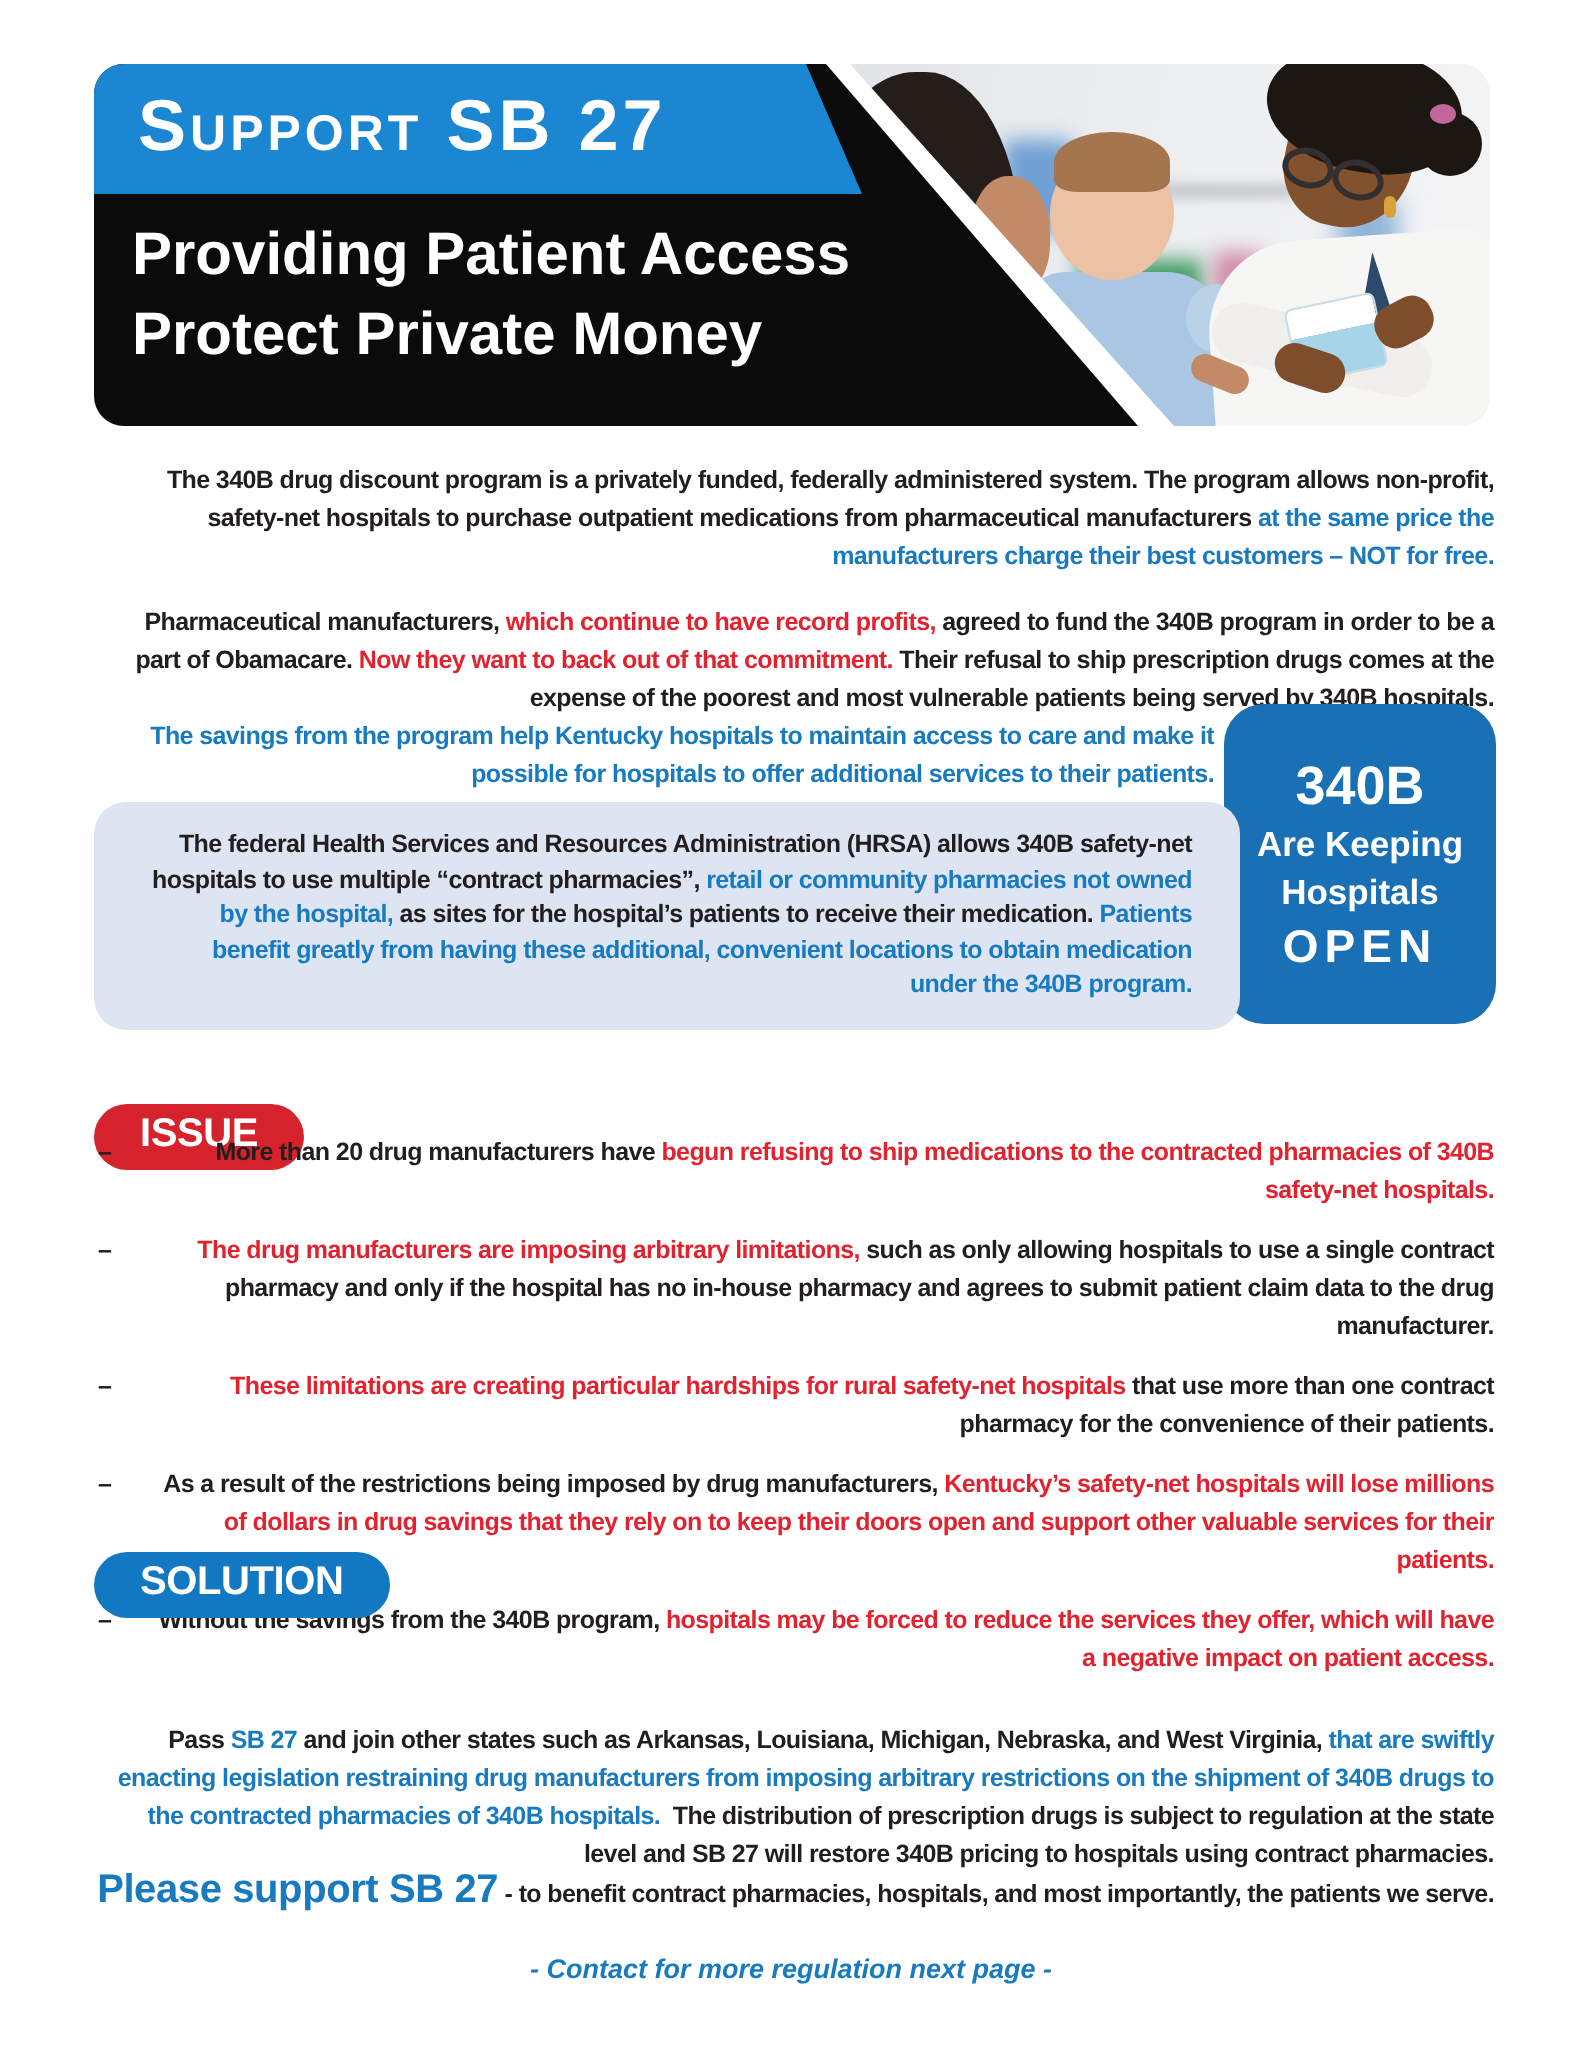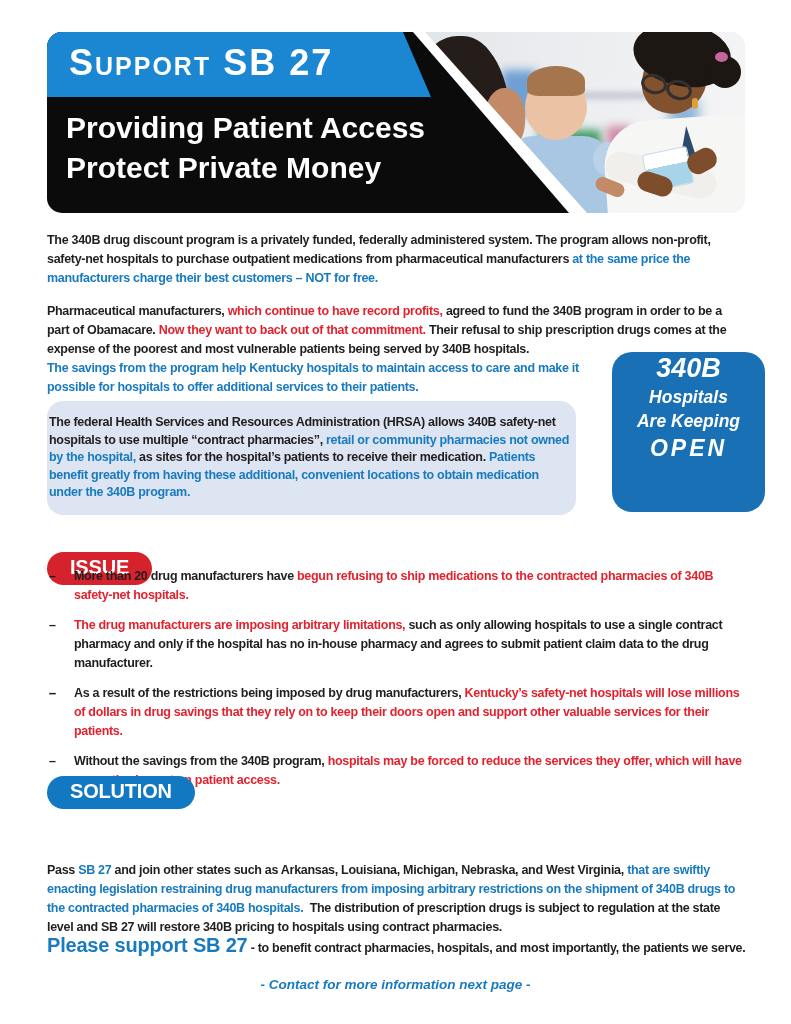--- a/index.html
+++ b/index.html
@@ -55,39 +55,39 @@
              clip-path:polygon(0 0,378px 0,540px 181px,0 181px);}
   .hdr-black{position:absolute;inset:0;background:var(--banner_black);
              clip-path:polygon(0 0,366px 0,522px 181px,0 181px);}
   .hdr-blue{position:absolute;left:0;top:0;width:698px;height:65px;background:var(--header_blue);
             clip-path:polygon(0 0,356px 0,384px 65px,0 65px);}
   .support-text{position:absolute;left:22px;top:0;line-height:62px;color:#fff;font-weight:700;
                 font-size:36px;font-variant:small-caps;letter-spacing:2px;}
   .headline{position:absolute;left:19px;top:76px;color:#fff;font-weight:700;font-size:30px;line-height:40px;}
 
   
-  .blk{position:absolute;left:47px;width:700px;font-size:12.5px;line-height:19px;letter-spacing:-0.3px;}
+  .blk{position:absolute;left:47px;width:700px;font-size:12.5px;line-height:19px;letter-spacing:-0.3px;text-align:right;}
   .seg{white-space:pre-wrap;}
   .seg-k{color:var(--text_black);font-weight:700;}
   .seg-n{color:var(--text_black);font-weight:700;}
   .seg-b{color:var(--brand_blue);font-weight:700;}
   .seg-r{color:var(--alert_red);font-weight:700;}
   .seg-lead{color:var(--brand_blue);font-weight:700;font-size:20px;letter-spacing:-0.2px;margin-top:16px;}
 
   .p1{top:231px;}
   .p2{top:302px;}
   .p3{top:359px;width:560px;}
-  .savings-box{position:absolute;left:612px;top:352px;width:153px;height:160px;border-radius:20px;
+  .savings-box{position:absolute;left:612px;top:352px;width:136px;height:160px;border-radius:20px;
                background:var(--savings_blue);color:#fff;text-align:center;font-weight:700;
-               display:flex;flex-direction:column;justify-content:flex-start;font-style:italic;}
+               display:flex;flex-direction:column;justify-content:center;}
   .sv-big{font-size:27px;line-height:33px;}
   .sv-med{font-size:17.5px;line-height:24px;}
   .sv-open{font-size:23px;line-height:30px;letter-spacing:3px;}
   .info-box{top:401px;width:525px;background:var(--info_box_bg);border-radius:16px;
-            padding:13px 2px;line-height:17.5px;}
+            padding:13px 24px;line-height:17.5px;}
   .pill{position:absolute;left:47px;color:#fff;font-weight:700;font-size:20px;
         padding:4px 23px 6px 23px;border-radius:18px;letter-spacing:-0.2px;}
   .issue-pill{top:529px;background:var(--issue_red);margin-top:23px;}
   .solution-pill{top:776px;background:var(--solution_blue);}
   .bullets{top:567px;}
   .bullet{position:relative;padding-left:27px;margin-bottom:11px;}
   .bullet .marker{position:absolute;left:2px;top:0;font-weight:700;color:var(--text_black);}
   .sol-para{top:861px;}
   .support-line{top:936px;}
   .contact-line{position:absolute;left:0;top:977px;width:791px;text-align:center;
@@ -143,48 +143,49 @@
       <div class="support-text">Support SB 27</div>
     </div>
   </div>
 
   <div class="blk p1"><span class="seg seg-k">The 340B drug discount program is a privately funded, federally administered system. The program allows non-profit, safety-net hospitals to purchase outpatient medications from pharmaceutical manufacturers </span><span class="seg seg-b">at the same price the manufacturers charge their best customers – NOT for free.</span></div>
   <div class="blk p2"><span class="seg seg-k">Pharmaceutical manufacturers, </span><span class="seg seg-r">which continue to have record profits, </span><span class="seg seg-k">agreed to fund the 340B program in order to be a part of Obamacare. </span><span class="seg seg-r">Now they want to back out of that commitment. </span><span class="seg seg-k">Their refusal to ship prescription drugs comes at the expense of the poorest and most vulnerable patients being served by 340B hospitals.</span></div>
   <div class="blk p3"><span class="seg seg-b">The savings from the program help Kentucky hospitals to maintain access to care and make it possible for hospitals to offer additional services to their patients.</span></div>
 
   <div class="savings-box">
     <div class="sv-big">340B</div>
+    <div class="sv-med">Are Keeping</div>
     <div class="sv-med">Hospitals</div>
-    <div class="sv-med">Are Keeping</div>
     <div class="sv-open">OPEN</div>
   </div>
 
   <div class="blk info-box"><span class="seg seg-k">The federal Health Services and Resources Administration (HRSA) allows 340B safety-net hospitals to use multiple “contract pharmacies”, </span><span class="seg seg-b">retail or community pharmacies not owned by the hospital,</span><span class="seg seg-k"> as sites for the hospital’s patients to receive their medication. </span><span class="seg seg-b">Patients benefit greatly from having these additional, convenient locations to obtain medication under the 340B program.</span></div>
 
   <div class="pill issue-pill">ISSUE</div>
   <div class="blk bullets">
     <div class="bullet">
       <span class="marker">–</span>
       <span><span class="seg seg-k">More than 20 drug manufacturers have </span><span class="seg seg-r">begun refusing to ship medications to the contracted pharmacies of 340B safety-net hospitals.</span></span>
     </div>
     <div class="bullet">
       <span class="marker">–</span>
       <span><span class="seg seg-r">The drug manufacturers are imposing arbitrary limitations,</span><span class="seg seg-n"> such as </span><span class="seg seg-k">only allowing hospitals to use a single contract pharmacy</span><span class="seg seg-n"> and </span><span class="seg seg-k">only if the hospital has no in-house pharmacy and agrees to submit patient claim data to the drug manufacturer.</span></span>
     </div>
     <div class="bullet">
       <span class="marker">–</span>
+      <span><span class="seg seg-r">These limitations are creating particular hardships for rural safety-net hospitals</span><span class="seg seg-k"> that use more than one contract pharmacy for the convenience of their patients.</span></span>
     </div>
     <div class="bullet">
       <span class="marker">–</span>
       <span><span class="seg seg-k">As a result of the restrictions being imposed by drug manufacturers, </span><span class="seg seg-r">Kentucky’s safety-net hospitals will lose millions of dollars in drug savings that they rely on to keep their doors open and support other valuable services for their patients.</span></span>
     </div>
     <div class="bullet">
       <span class="marker">–</span>
       <span><span class="seg seg-k">Without the savings from the 340B program, </span><span class="seg seg-r">hospitals may be forced to reduce the services they offer, which will have a negative impact on patient access.</span></span>
     </div>
   </div>
 
   <div class="pill solution-pill">SOLUTION</div>
   <div class="blk sol-para"><span class="seg seg-k">Pass </span><span class="seg seg-b">SB 27</span><span class="seg seg-k"> and join other states such as Arkansas, Louisiana, Michigan, Nebraska, and West Virginia, </span><span class="seg seg-b">that are swiftly enacting legislation restraining drug manufacturers from imposing arbitrary restrictions on the shipment of 340B drugs to the contracted pharmacies of 340B hospitals.</span><span class="seg seg-k">  The distribution of prescription drugs is subject to regulation at the state level and SB 27 will restore 340B pricing to hospitals using contract pharmacies.</span></div>
   <div class="blk support-line"><span class="seg seg-lead">Please support SB 27</span><span class="seg seg-k"> - </span><span class="seg seg-k">to benefit contract pharmacies, hospitals, and most importantly, the patients we serve.</span></div>
-  <div class="contact-line">- Contact for more information next page -</div>
+  <div class="contact-line">- Contact for more regulation next page -</div>
 
 </div>
 
 </body></html>

